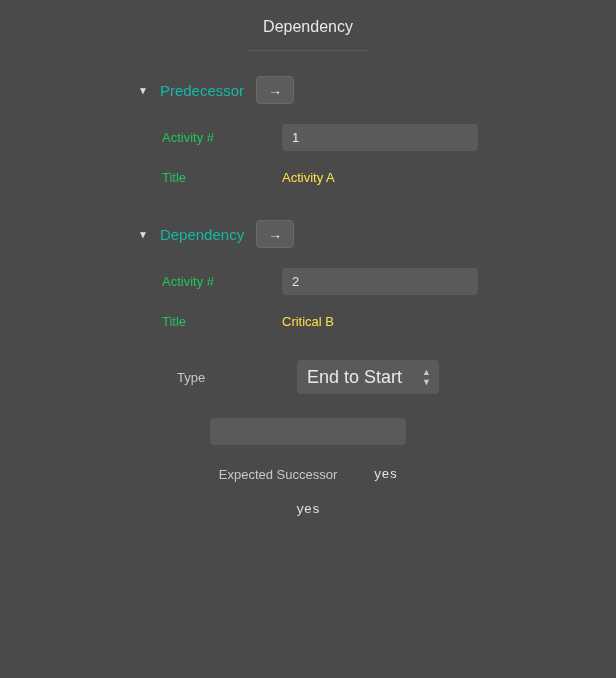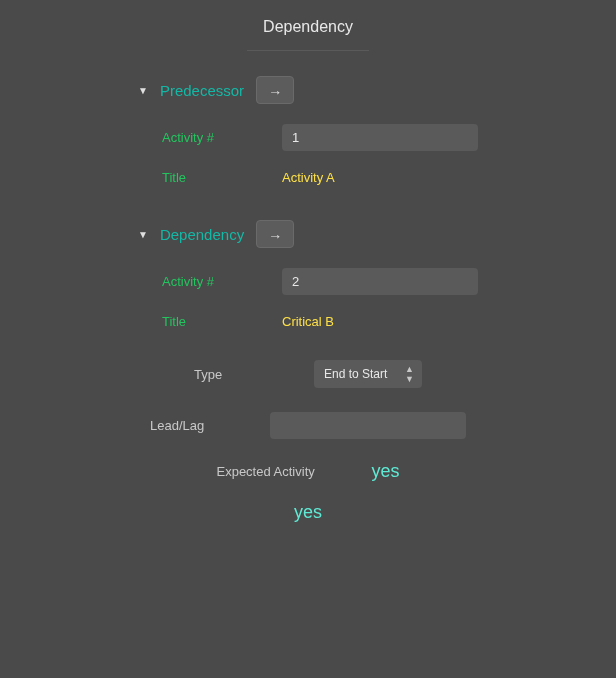--- a/index.html
+++ b/index.html
@@ -126,21 +126,21 @@
       position: relative;
     }
 
     .select-wrapper select {
       width: 100%;
       background-color: #5a5a5a;
       border: none;
       border-radius: 4px;
       padding: 7px 30px 7px 10px;
       color: #e8e8e8;
-      font-size: 12px;
+      font-size: 18px;
       appearance: none;
       -webkit-appearance: none;
       cursor: pointer;
       outline: none;
     }
 
     .select-arrows {
       position: absolute;
       right: 8px;
       top: 50%;
@@ -161,22 +161,23 @@
     }
 
     .critical-label {
       width: 155px;
       font-size: 13px;
       color: #c8c8c8;
       flex-shrink: 0;
     }
 
     .critical-value {
-      font-size: 18px;
-      color: #5eead4;
+      font-size: 13px;
+      color: #e5e5e5;
+      font-family: Liberation Mono, monospace;
     }
   </style>
 </head>
 <body>
 
 <div class="panel">
 
   <div class="panel-header">
     <span>Dependency</span>
   </div>
@@ -237,26 +238,25 @@
         <option>Start to End</option>
       </select>
       <div class="select-arrows">
         <span>▲</span>
         <span>▼</span>
       </div>
     </div>
   </div>
 
   <div class="type-row">
-    <span class="type-label">Lead/Lag</span>
     <input class="field-input" type="text" style="flex: 1 1 0%;">
   </div>
 
   <div class="critical-row">
-    <span class="critical-label">Expected Activity</span>
+    <span class="critical-label">Expected Successor</span>
     <span class="critical-value">yes</span>
   </div>
 
   <div class="critical-row">
     <span class="critical-value">yes</span>
   </div>
 
 </div>
 
 </body></html>

